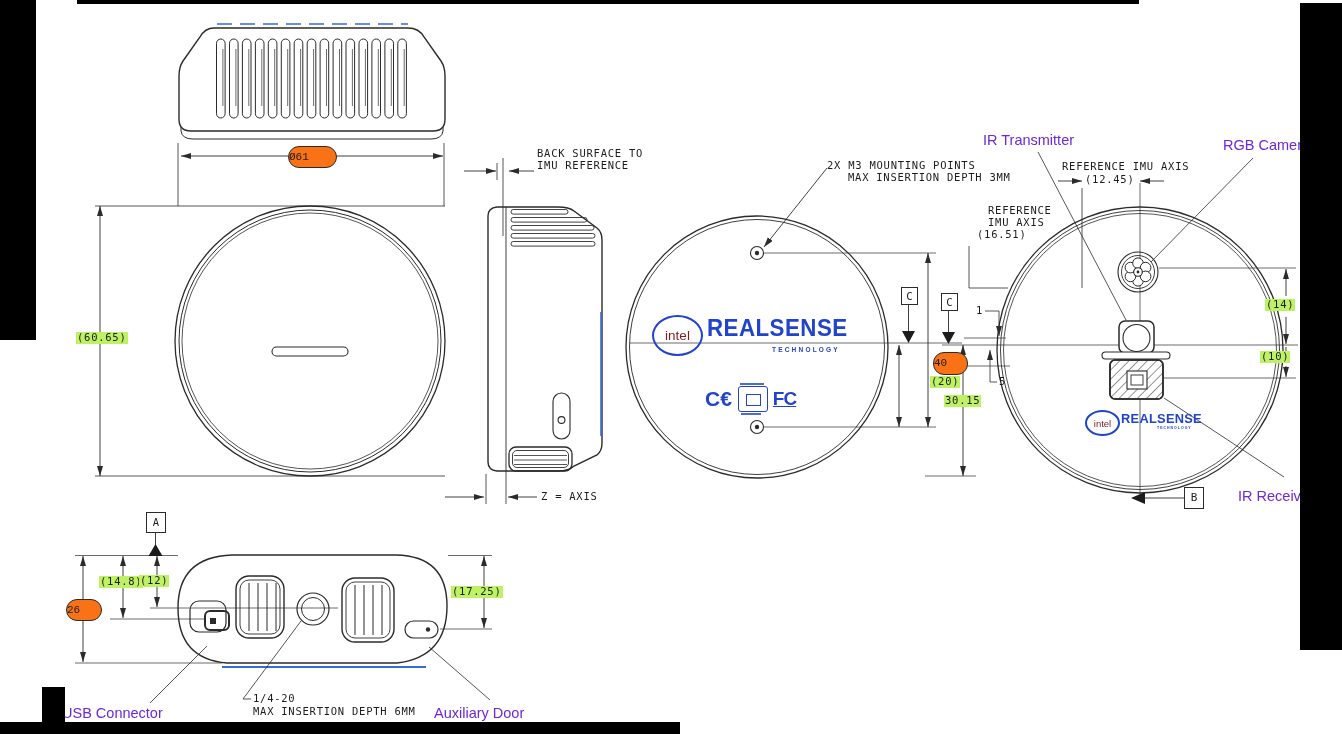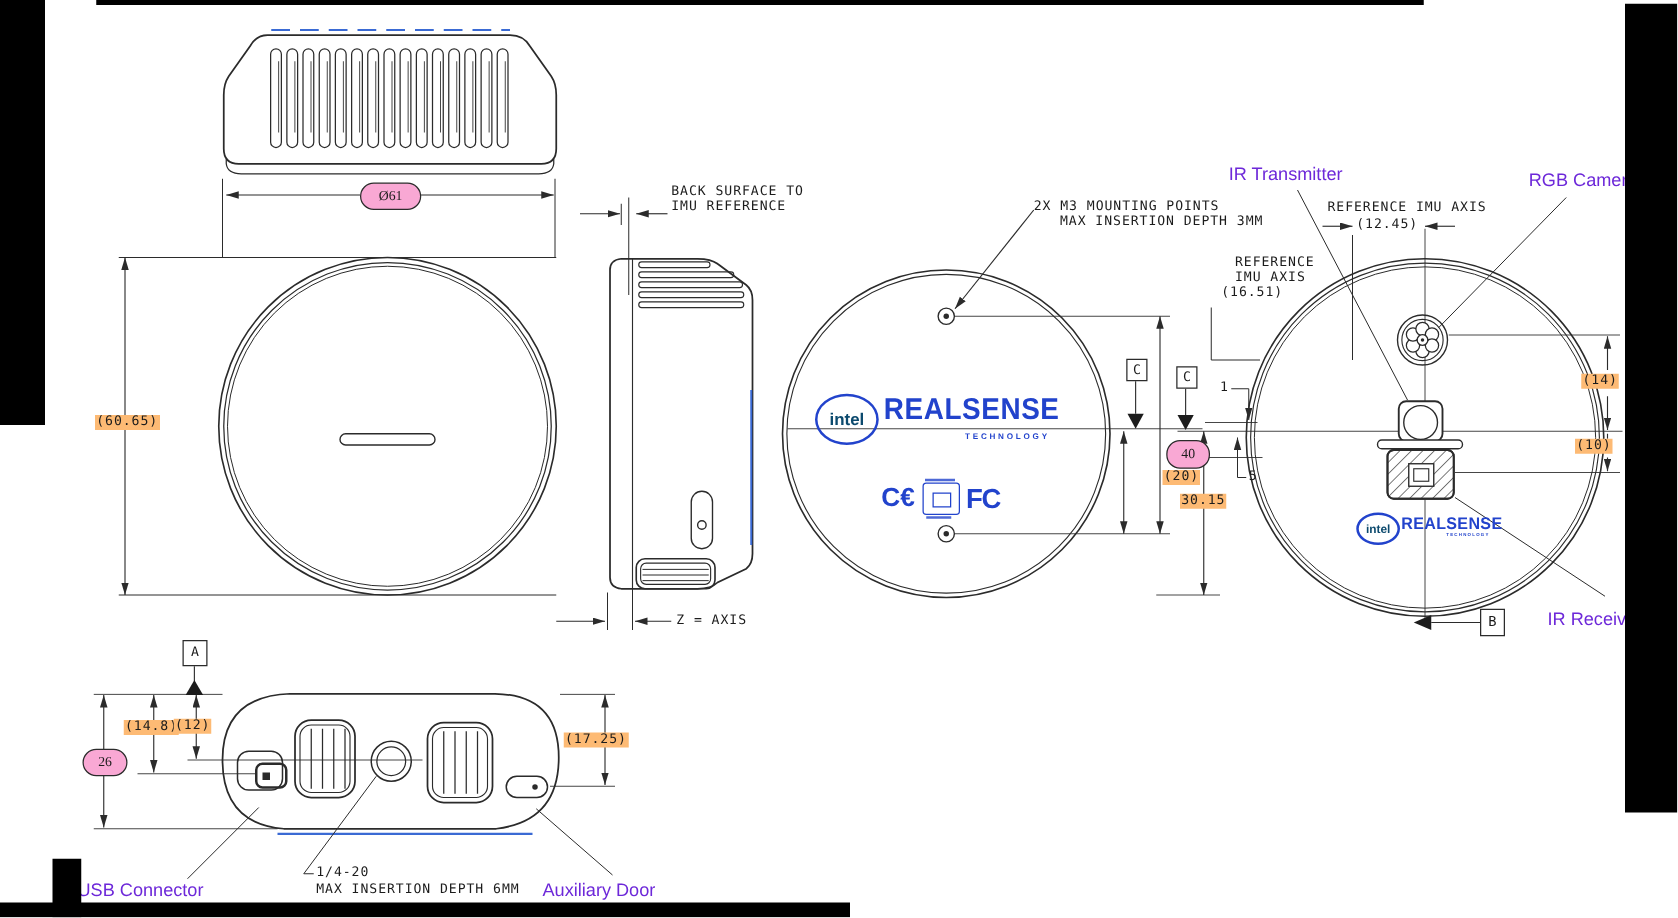--- a/index.html
+++ b/index.html
@@ -3,29 +3,29 @@
 <meta charset="utf-8">
 <style>
   html,body{margin:0;padding:0;background:#fff;}
   .stage{position:relative;width:1342px;height:734px;background:#fff;overflow:hidden;
          font-family:"Liberation Sans",sans-serif;}
   svg.lines{position:absolute;left:0;top:0;z-index:1;}
   .t{position:absolute;z-index:5;font-family:"DejaVu Sans Mono",monospace;font-size:10.5px;
      letter-spacing:.75px;color:#1c1c1c;white-space:nowrap;line-height:1.12;}
   .cal{position:absolute;z-index:5;font-family:"Liberation Sans",sans-serif;font-size:14.5px;
        color:#6d28d9;white-space:nowrap;}
-  .wbg{background:#fdba74;padding:0 1px;}
-  .oval{position:absolute;z-index:5;border:1.2px solid #2b2b2b;border-radius:11px;background:#f9a8d4;
-        text-align:center;font-family:Liberation Serif, serif;font-size:11px;color:#1c1c1c;}
+  .wbg{background:#bef264;padding:0 1px;}
+  .oval{position:absolute;z-index:5;border:1.2px solid #2b2b2b;border-radius:11px;background:#f97316;
+        font-family:Liberation Mono, monospace;font-size:11px;color:#1c1c1c;}
   .datum{position:absolute;z-index:5;border:1.2px solid #2b2b2b;background:#fff;text-align:center;
          font-family:"DejaVu Sans Mono",monospace;font-size:10.5px;color:#1c1c1c;}
   .mask{position:absolute;background:#000;z-index:30;}
   .logo{position:absolute;z-index:5;}
-  .logo .oval-intel{position:absolute;border:2.5px solid #2243cc;border-radius:50%;color:#0c4a6e;
-        display:flex;align-items:center;justify-content:center;font-weight:bold;}
+  .logo .oval-intel{position:absolute;border:2.5px solid #2243cc;border-radius:50%;color:#7f1d1d;
+        display:flex;align-items:center;justify-content:center;font-weight:normal;}
   .logo .rs{position:absolute;color:#2243cc;font-weight:700;transform-origin:left center;}
   .logo .tech{position:absolute;color:#2243cc;font-weight:700;}
   .certs{position:absolute;z-index:5;display:flex;align-items:center;color:#2243cc;}
   .laserbox{position:relative;width:28px;height:24px;border:1.5px solid #2243cc;border-radius:3px;
             margin-left:6px;}
   .laserbox .ib{position:absolute;left:7px;top:7px;width:13px;height:10px;border:1.5px solid #2243cc;}
   .laserbox .tb1{position:absolute;left:1px;top:-4px;width:24px;height:2px;background:#2243cc;opacity:.8;}
   .laserbox .tb2{position:absolute;left:2px;bottom:-4px;width:20px;height:2px;background:#2243cc;opacity:.8;}
 </style>
 </head>
@@ -233,21 +233,21 @@
     <div class="rs" style="left:55px;top:2px;font-size:24px;letter-spacing:.5px;transform:scaleX(.93);">REALSENSE</div>
     <div class="tech" style="left:120px;top:34px;font-size:6.5px;letter-spacing:2.2px;">TECHNOLOGY</div>
   </div>
   <div class="certs" style="left:705px;top:386px;">
     <span style="font-size:21px;font-weight:bold;">C€</span>
     <span class="laserbox">
         <span class="tb1"></span>
         <span class="ib"></span>
         <span class="tb2"></span>
       </span>
-    <span style="font-size:22px;font-weight:bold;letter-spacing:-1px;margin-left:5px;">FC</span>
+    <span style="font-size:19px;font-weight:bold;letter-spacing:-1px;margin-left:5px;text-decoration:underline;">FC</span>
   </div>
 
   <div class="cal" style="left:983px;top:132px;">IR Transmitter</div>
   <div class="cal" style="left:1223px;top:137px;">RGB Camera</div>
   <div class="cal" style="left:1238px;top:488px;">IR Receiver</div>
   <div class="t" style="left:1062px;top:161px;">REFERENCE IMU AXIS</div>
   <div class="t" style="left:1085px;top:174px;">(12.45)</div>
   <div class="t" style="left:988px;top:205px;">REFERENCE</div>
   <div class="t" style="left:988px;top:217px;">IMU AXIS</div>
   <div class="t" style="left:977px;top:229px;">(16.51)</div>

